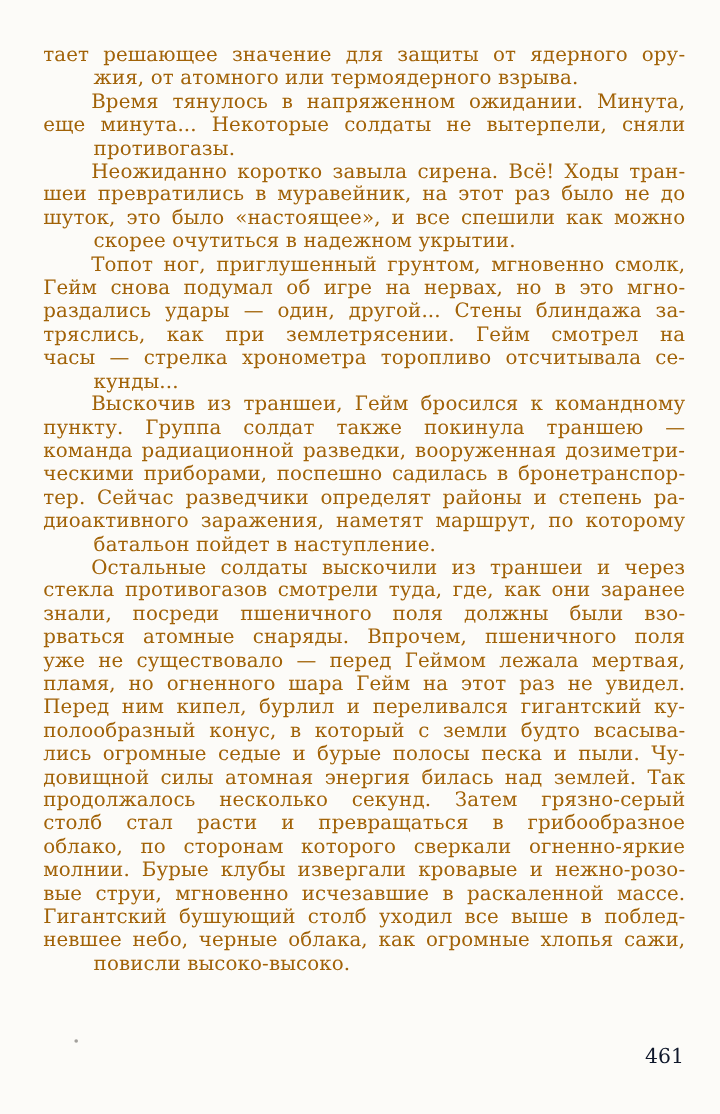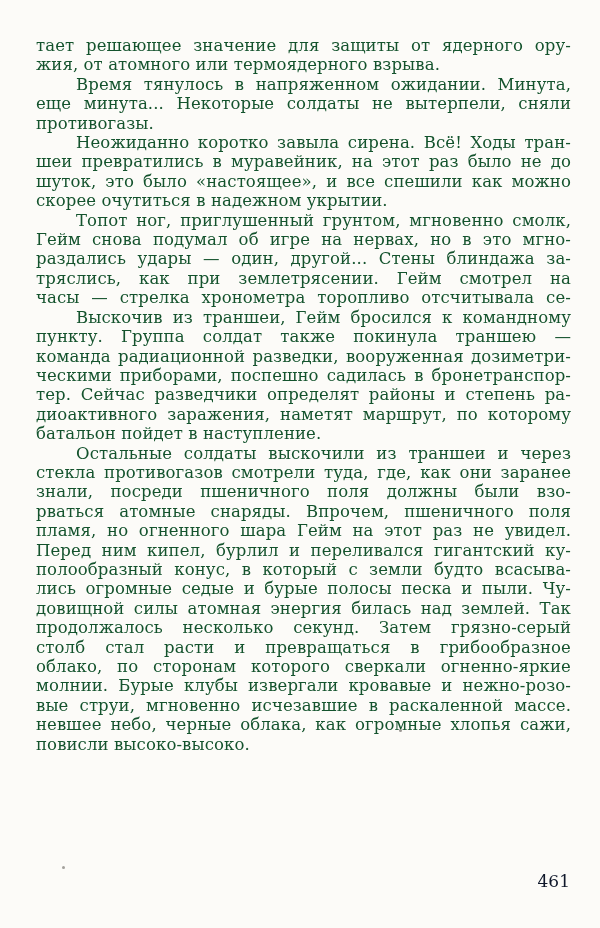--- a/index.html
+++ b/index.html
@@ -17,36 +17,37 @@
     position: relative;
     width: 600px;
     height: 928px;
     background: #fcfbf8;
   }
   .text-block {
     position: absolute;
     left: 36px;
     top: 36px;
     width: 535px;
-    color: #14532d;
+    color: #a16207;
     font-size: 16.5px;
     line-height: 19.4px;
   }
   .para {
     margin: 0;
     padding: 0;
   }
   .line {
     text-align: justify;
     text-align-last: justify;
     white-space: normal;
     letter-spacing: 0.1px;
   }
   .line.last {
     text-align-last: left;
+    margin-left: 42px;
   }
   .line.first-indent {
     text-indent: 40px;
   }
   .page-number {
     position: absolute;
     top: 872px;
     right: 30px;
     color: #0f172a;
     font-size: 17px;
@@ -81,45 +82,48 @@
         <div class="line">шеи превратились в муравейник, на этот раз было не до</div>
         <div class="line">шуток, это было «настоящее», и все спешили как можно</div>
         <div class="line last">скорее очутиться в надежном укрытии.</div>
       </div>
       <div class="para">
         <div class="line first-indent">Топот ног, приглушенный грунтом, мгновенно смолк,</div>
         <div class="line">Гейм снова подумал об игре на нервах, но в это мгно-</div>
         <div class="line">раздались удары — один, другой... Стены блиндажа за-</div>
         <div class="line">тряслись, как при землетрясении. Гейм смотрел на</div>
         <div class="line">часы — стрелка хронометра торопливо отсчитывала се-</div>
+        <div class="line last">кунды...</div>
       </div>
       <div class="para">
         <div class="line first-indent">Выскочив из траншеи, Гейм бросился к командному</div>
         <div class="line">пункту. Группа солдат также покинула траншею —</div>
         <div class="line">команда радиационной разведки, вооруженная дозиметри-</div>
         <div class="line">ческими приборами, поспешно садилась в бронетранспор-</div>
         <div class="line">тер. Сейчас разведчики определят районы и степень ра-</div>
         <div class="line">диоактивного заражения, наметят маршрут, по которому</div>
         <div class="line last">батальон пойдет в наступление.</div>
       </div>
       <div class="para">
         <div class="line first-indent">Остальные солдаты выскочили из траншеи и через</div>
         <div class="line">стекла противогазов смотрели туда, где, как они заранее</div>
         <div class="line">знали, посреди пшеничного поля должны были взо-</div>
         <div class="line">рваться атомные снаряды. Впрочем, пшеничного поля</div>
+        <div class="line">уже не существовало — перед Геймом лежала мертвая,</div>
         <div class="line">пламя, но огненного шара Гейм на этот раз не увидел.</div>
         <div class="line">Перед ним кипел, бурлил и переливался гигантский ку-</div>
         <div class="line">полообразный конус, в который с земли будто всасыва-</div>
         <div class="line">лись огромные седые и бурые полосы песка и пыли. Чу-</div>
         <div class="line">довищной силы атомная энергия билась над землей. Так</div>
         <div class="line">продолжалось несколько секунд. Затем грязно-серый</div>
         <div class="line">столб стал расти и превращаться в грибообразное</div>
         <div class="line">облако, по сторонам которого сверкали огненно-яркие</div>
         <div class="line">молнии. Бурые клубы извергали кровавые и нежно-розо-</div>
         <div class="line">вые струи, мгновенно исчезавшие в раскаленной массе.</div>
+        <div class="line">Гигантский бушующий столб уходил все выше в поблед-</div>
         <div class="line">невшее небо, черные облака, как огромные хлопья сажи,</div>
         <div class="line last">повисли высоко-высоко.</div>
       </div>
     </div>
   <div class="speck s1"></div>
   <div class="speck s2"></div>
   <div class="page-number">461</div>
 </div>
 
 </body></html>

